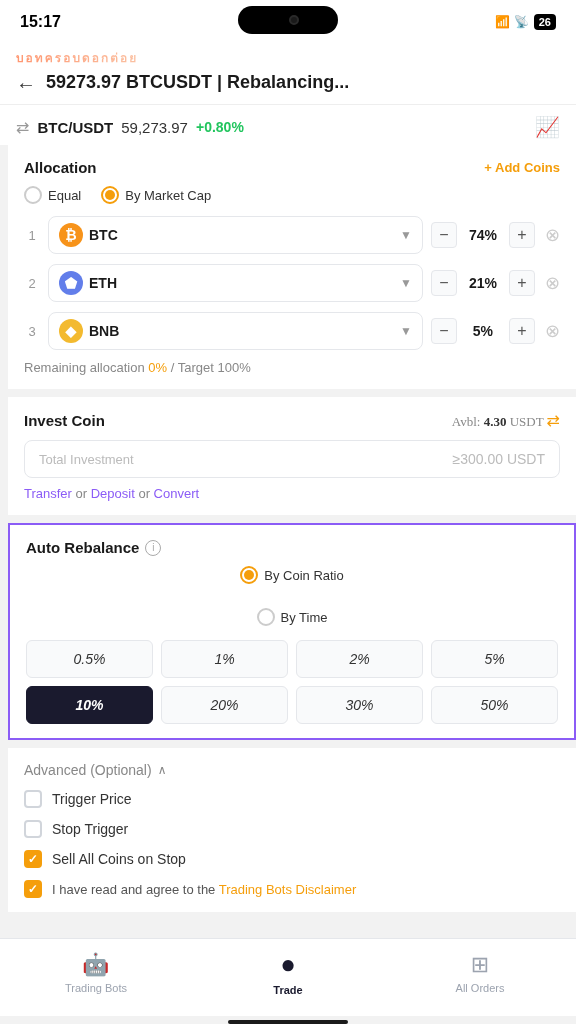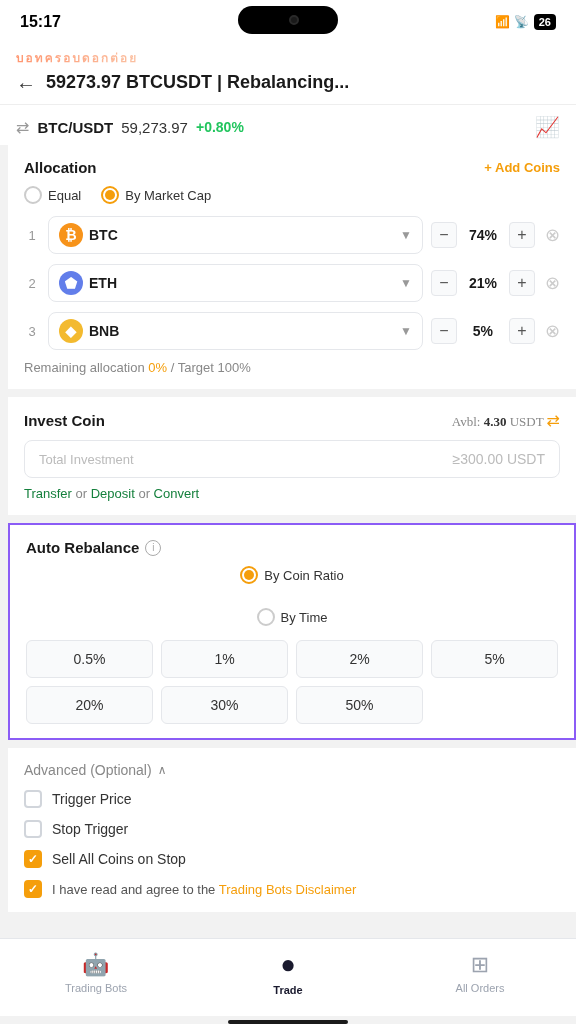--- a/index.html
+++ b/index.html
@@ -312,21 +312,21 @@
     }
     .total-value {
       font-size: 14px;
       color: #bbb;
     }
     .transfer-row {
       font-size: 13px;
       color: #888;
     }
     .transfer-row a {
-      color: #15803d;
+      color: #8b5cf6;
       text-decoration: none;
     }
 
     
     .rebalance-card {
       background: #fff;
       margin: 0 0 8px 0;
       padding: 14px 16px;
       border: 2px solid #8b5cf6;
     }
@@ -357,20 +357,21 @@
     }
     .pct-btn {
       border: 1px solid #e5e7eb;
       border-radius: 6px;
       padding: 10px 0;
       text-align: center;
       font-size: 14px;
       color: #333;
       background: #f9fafb;
       cursor: pointer;
+      font-style: italic;
     }
     .pct-btn.selected {
       background: #1a1a2e;
       color: #fff;
       border-color: #1a1a2e;
       font-weight: 600;
     }
 
     
     .advanced-header {
@@ -620,20 +621,21 @@
         <div class="radio-option">
           <div class="radio-circle"></div>
           <span class="radio-label">By Time</span>
         </div>
       </div>
       <div class="pct-grid">
         <div class="pct-btn">0.5%</div>
         <div class="pct-btn">1%</div>
         <div class="pct-btn">2%</div>
         <div class="pct-btn">5%</div>
+        <div class="pct-btn selected">10%</div>
         <div class="pct-btn">20%</div>
         <div class="pct-btn">30%</div>
         <div class="pct-btn">50%</div>
       </div>
     </div>
 
     <div class="card">
       <div class="advanced-header">
         <span class="advanced-title">Advanced (Optional)</span>
         <span class="advanced-chevron">∧</span>

